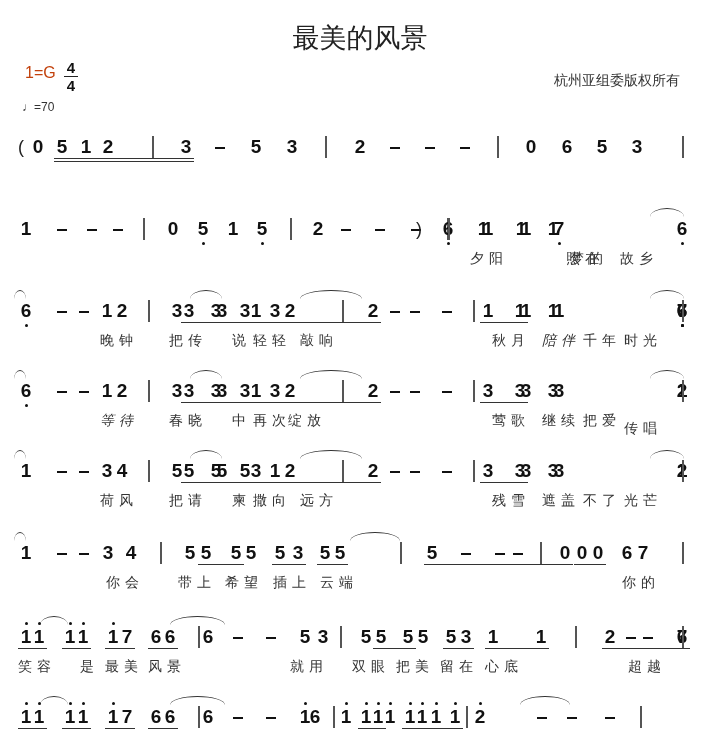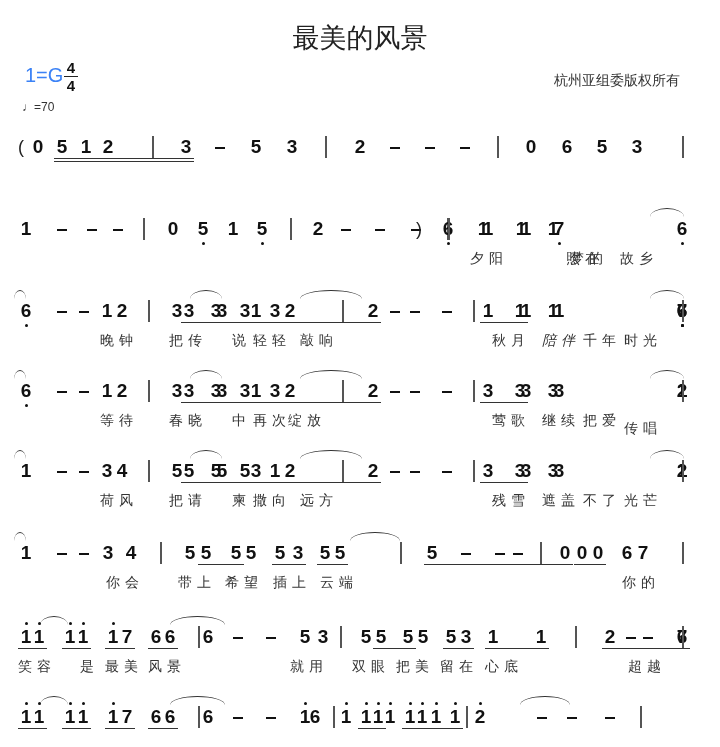--- a/index.html
+++ b/index.html
@@ -1,18 +1,18 @@
 <!DOCTYPE html>
 <html><head>
 <meta charset="utf-8">
 <style>
   html,body{margin:0;padding:0;background:#fff;}
   body{width:720px;height:747px;position:relative;overflow:hidden;font-family:"Liberation Sans","DejaVu Sans",sans-serif;color:#111;}
   .title{position:absolute;top:20px;left:0;width:720px;text-align:center;font-size:27px;color:#222;font-family:"DejaVu Sans",sans-serif;}
-  .key{position:absolute;left:25px;top:64px;font-size:20px;color:#3b82f6;}
+  .key{position:absolute;left:25px;top:64px;font-size:16px;color:#c2410c;}
   .ts{position:absolute;left:64px;top:60px;width:14px;text-align:center;font-weight:bold;font-size:15px;line-height:15px;}
   .ts .num{display:block;}
   .ts .bar{display:block;height:1px;background:#222;margin:1px 0;}
   .tempo{position:absolute;left:22px;top:100px;font-size:12px;color:#333;}
   .copy{position:absolute;right:40px;top:72px;font-size:14px;color:#333;font-family:"DejaVu Sans",sans-serif;}
   .row{position:absolute;left:0;width:720px;height:60px;}
   .tok{position:absolute;font-weight:bold;font-size:19px;line-height:22px;text-align:center;width:16px;margin-left:-8px;}
   .tok .dotb{position:absolute;left:7px;top:24px;width:3px;height:3px;border-radius:50%;background:#111;}
   .tok .dott{position:absolute;left:7px;top:-4px;width:3px;height:3px;border-radius:50%;background:#111;}
   .dash{position:absolute;width:10px;height:2px;background:#111;margin-left:-5px;}
@@ -177,21 +177,21 @@
       <div class="bl" style="left: 682px; top: 0px;"></div>
       <div class="ul" style="left: 181px; width: 43px; top: 22px;"></div>
       <div class="ul" style="left: 214px; width: 39px; top: 22px;"></div>
       <div class="ul" style="left: 248px; width: 35px; top: 22px;"></div>
       <div class="ul" style="left: 282px; width: 99px; top: 22px;"></div>
       <div class="ul" style="left: 480px; width: 48px; top: 22px;"></div>
       <div class="slur" style="left: 14px; width: 12px; top: -10px;"></div>
       <div class="slur" style="left: 190px; width: 32px; top: -10px;"></div>
       <div class="slur" style="left: 300px; width: 62px; top: -10px;"></div>
       <div class="slur" style="left: 650px; width: 34px; top: -10px;"></div>
-      <div class="lyr" style="left: 100px; top: 32px;">等待</div>
+      <div class="lyr" style="left: 100px; top: 32px; font-style: italic;">等待</div>
       <div class="lyr" style="left: 169px; top: 32px;">春晓</div>
       <div class="lyr" style="left: 232px; top: 32px;">中</div>
       <div class="lyr" style="left: 253px; top: 32px;">再次</div>
       <div class="lyr" style="left: 288px; top: 32px;">绽放</div>
       <div class="lyr" style="left: 492px; top: 32px;">莺歌</div>
       <div class="lyr" style="left: 542px; top: 32px;">继续</div>
       <div class="lyr" style="left: 583px; top: 32px;">把爱</div>
       <div class="lyr" style="left: 624px; top: 40px;">传唱</div>
     </div>
     <div class="row" style="top: 460px;">

